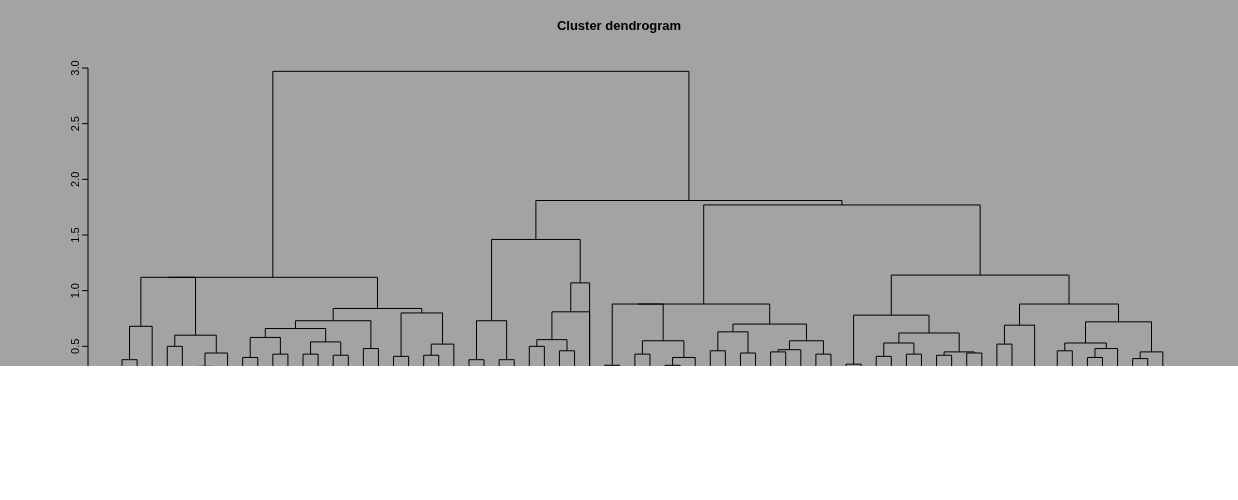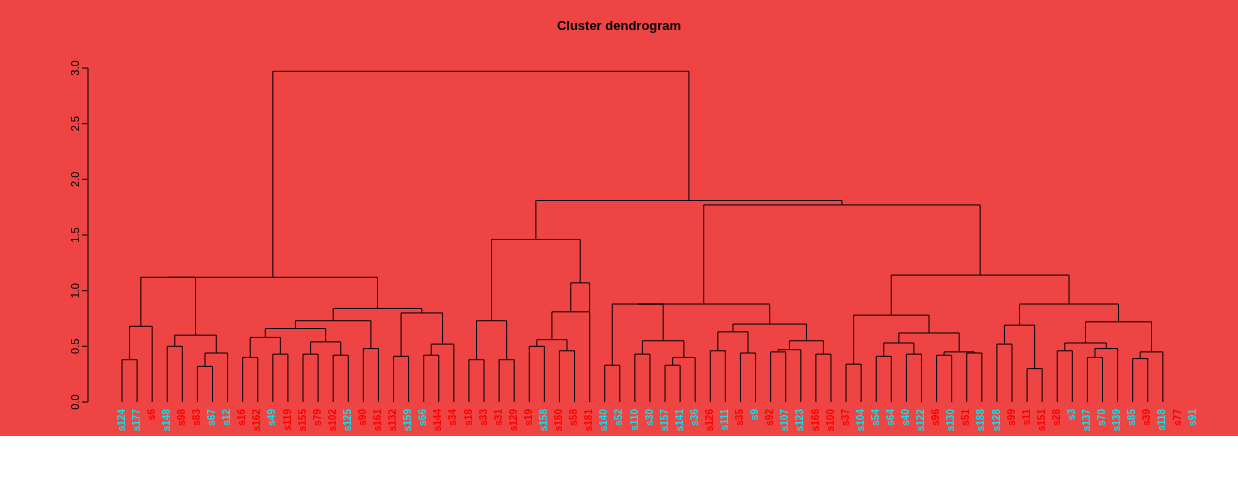--- a/index.html
+++ b/index.html
@@ -6,22 +6,22 @@
     margin: 0;
     padding: 0;
     background: #ffffff;
   }
   body {
     font-family: "Liberation Sans", sans-serif;
   }
   #plot-root {
     position: relative;
     width: 1238px;
-    height: 436px;
-    background: #ef4444;
+    height: 366px;
+    background: #a3a3a3;
     overflow: hidden;
   }
   #chart-title {
     position: absolute;
     left: 0;
     top: 18px;
     width: 1238px;
     text-align: center;
     font-size: 13px;
     font-weight: bold;

